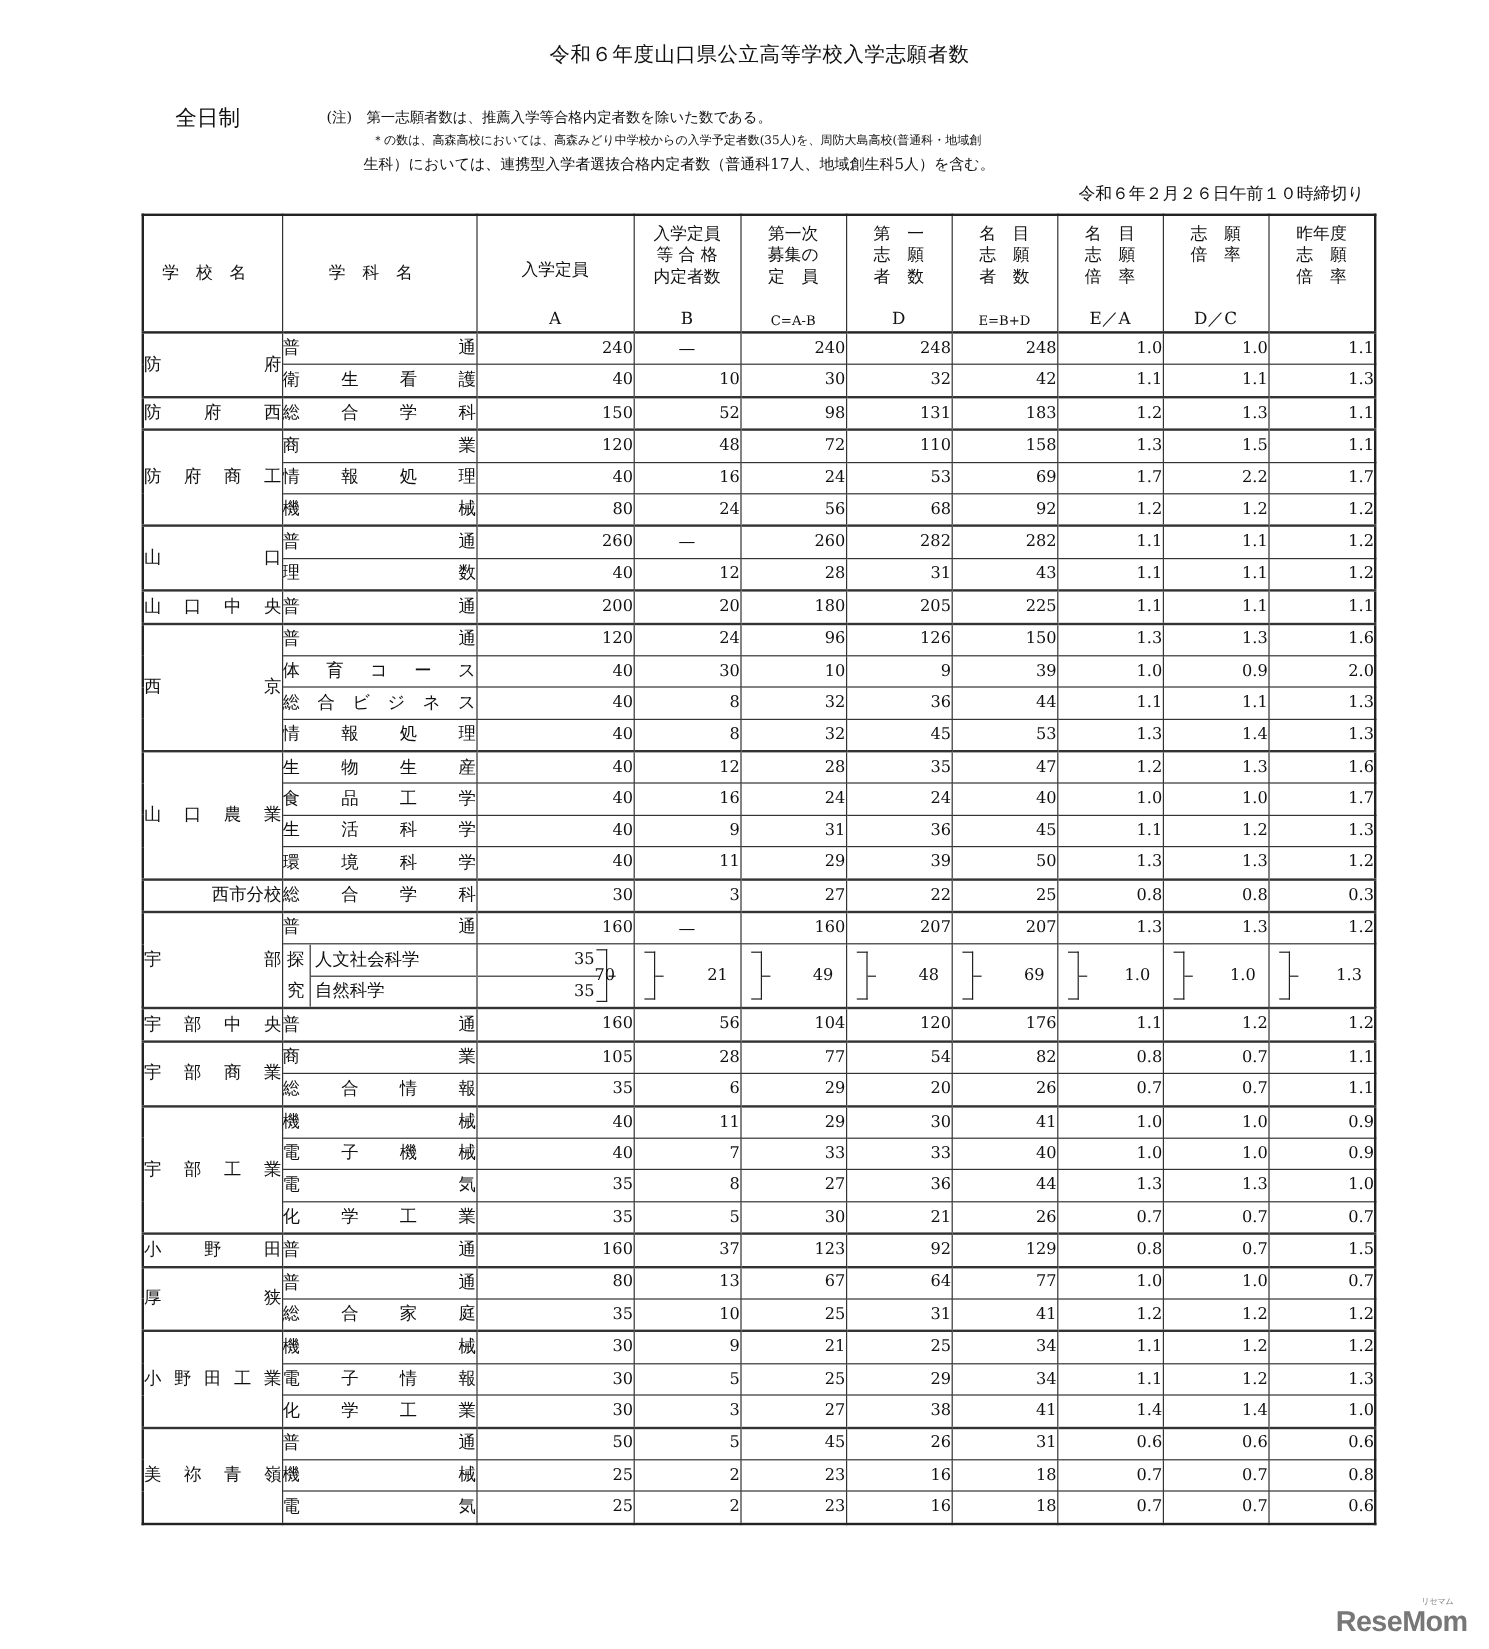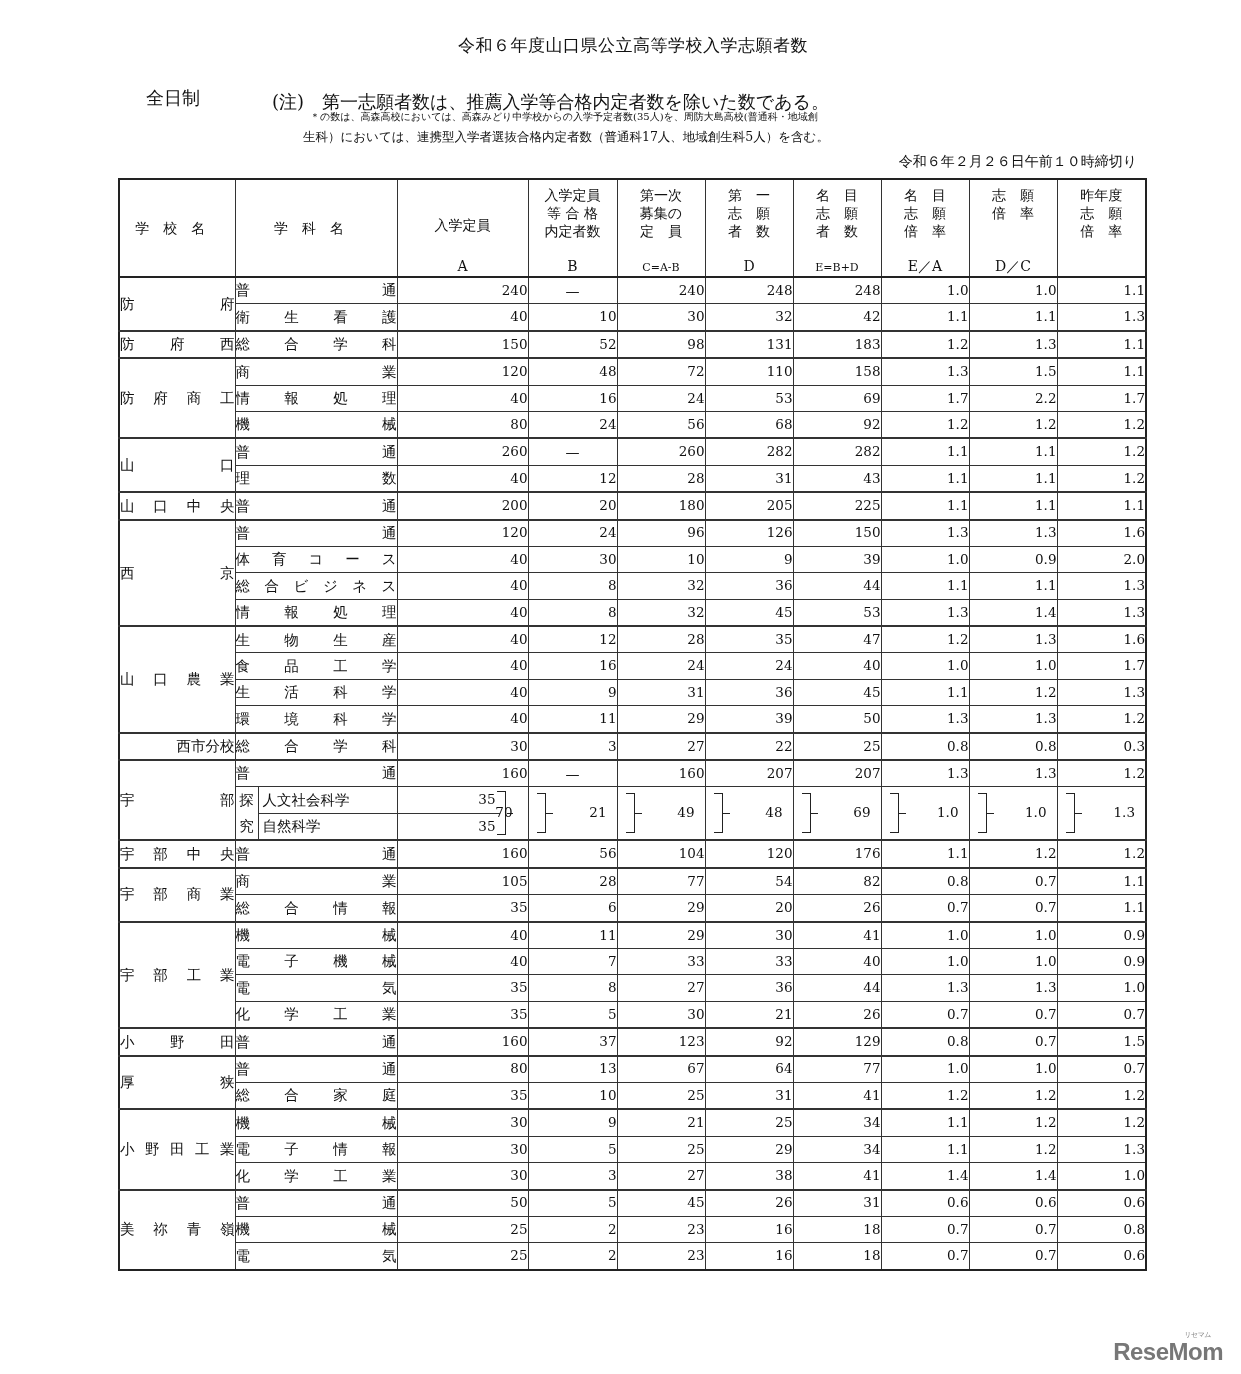--- a/index.html
+++ b/index.html
@@ -7,21 +7,21 @@
     width: 1241px; height: 1374px; position: relative; overflow: hidden;
     font-family: "DejaVu Serif", "Liberation Serif", serif; color: #111;
   }
   .title {
     position: absolute; left: 0; width: 1266px; top: 34px; text-align: center;
     font-size: 17px; letter-spacing: 0.5px;
   }
   .section {
     position: absolute; left: 146px; top: 86px; font-size: 18px;
   }
-  .note1 { position: absolute; left: 272px; top: 90px; font-size: 18px; }
+  .note1 { position: absolute; left: 272px; top: 90px; font-size: 12px; }
   .note2 { position: absolute; left: 310px; top: 110px; font-size: 10px; }
   .note3 { position: absolute; left: 303px; top: 129px; font-size: 12.5px; }
   .deadline { position: absolute; right: 104px; top: 153px; font-size: 14px; }
 
   table.main {
     position: absolute; left: 118px; top: 178px; width: 1027px;
     border-collapse: collapse; table-layout: fixed;
     border: 2px solid #222; font-size: 13.5px;
   }
   table.main td, table.main th {

